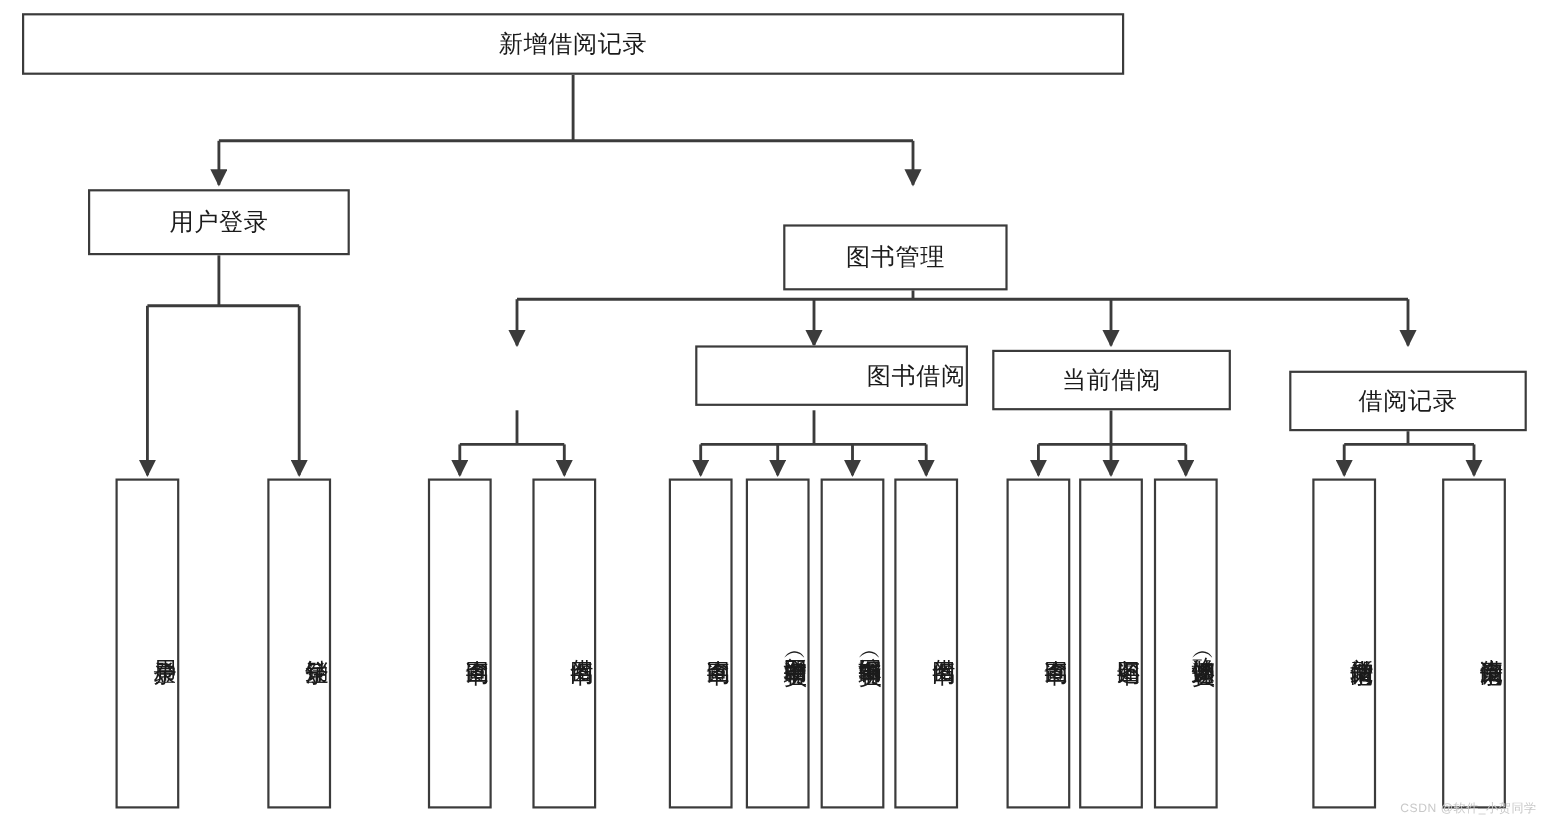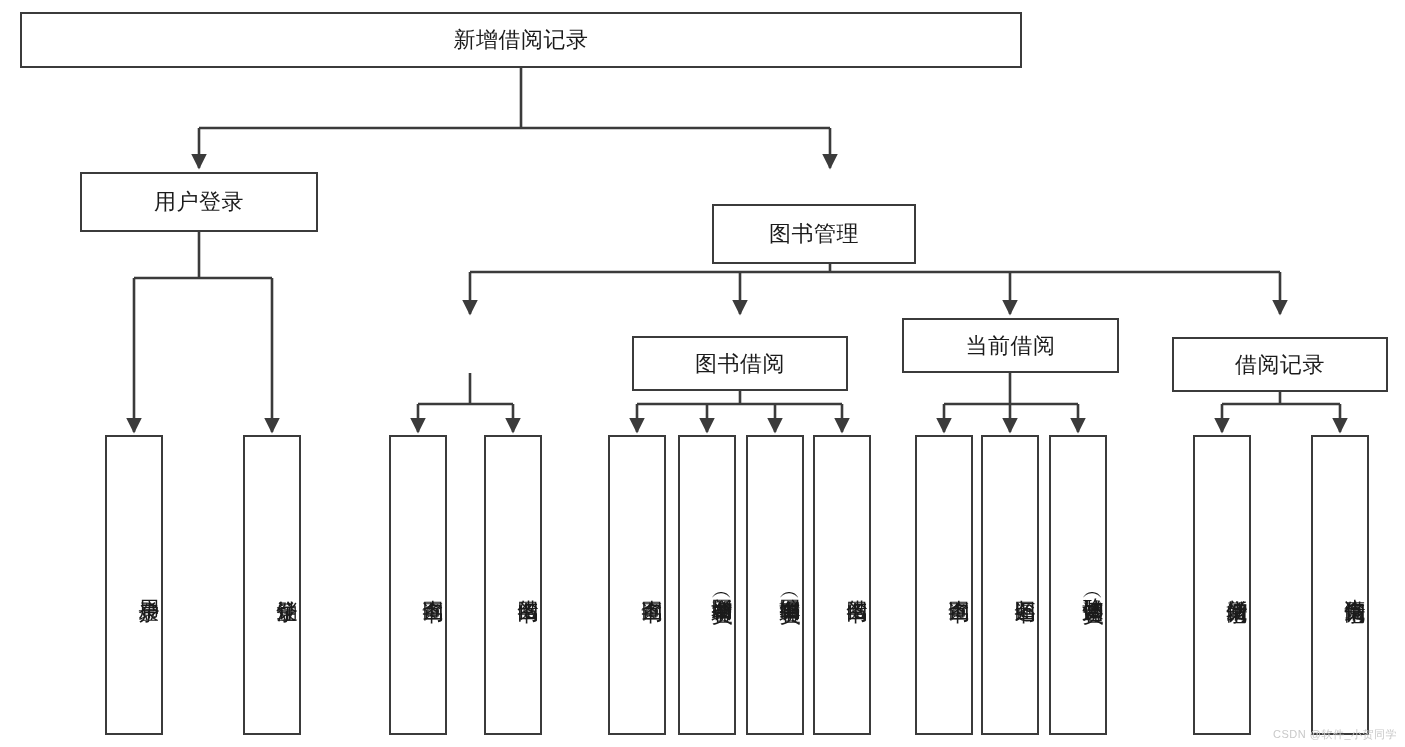--- a/index.html
+++ b/index.html
@@ -120,21 +120,21 @@
     <span>新增借阅记录</span>
   </div>
 
   <div class="node horiz" style="left:80px; top:172px; width:238px; height:60px;">
     <span>用户登录</span>
   </div>
   <div class="node horiz" style="left:712px; top:172px; width:204px; height:60px;margin-top:32px;">
     <span>图书管理</span>
   </div>
 
-  <div class="node horiz" style="left:632px; top:336px; width:216px; height:55px;">
+  <div class="node horiz" style="left:632px; top:314px; width:248px; height:55px;justify-content:flex-end;">
     <span>图书借阅</span>
   </div>
   <div class="node horiz" style="left:902px; top:318px; width:217px; height:55px;">
     <span>当前借阅</span>
   </div>
   <div class="node horiz" style="left:1172px; top:318px; width:216px; height:55px;margin-top:19px;">
     <span>借阅记录</span>
   </div>
 
   <div class="node vert" style="left:105px; top:435px; width:58px; height:300px;">

